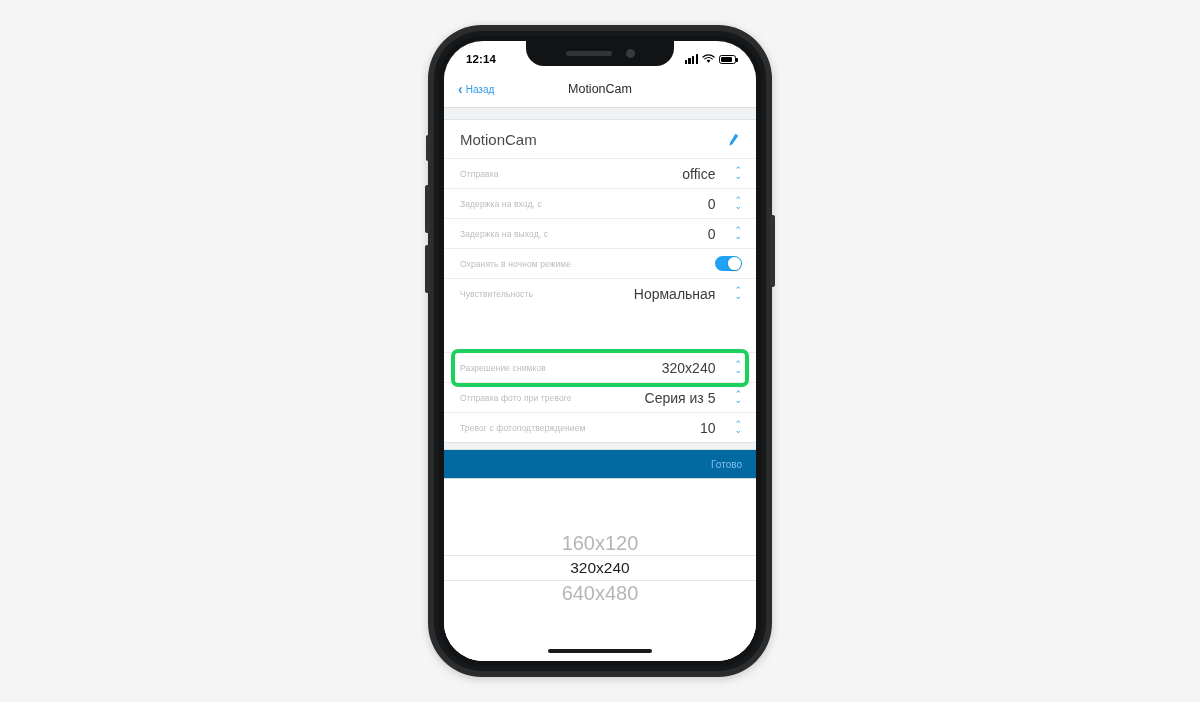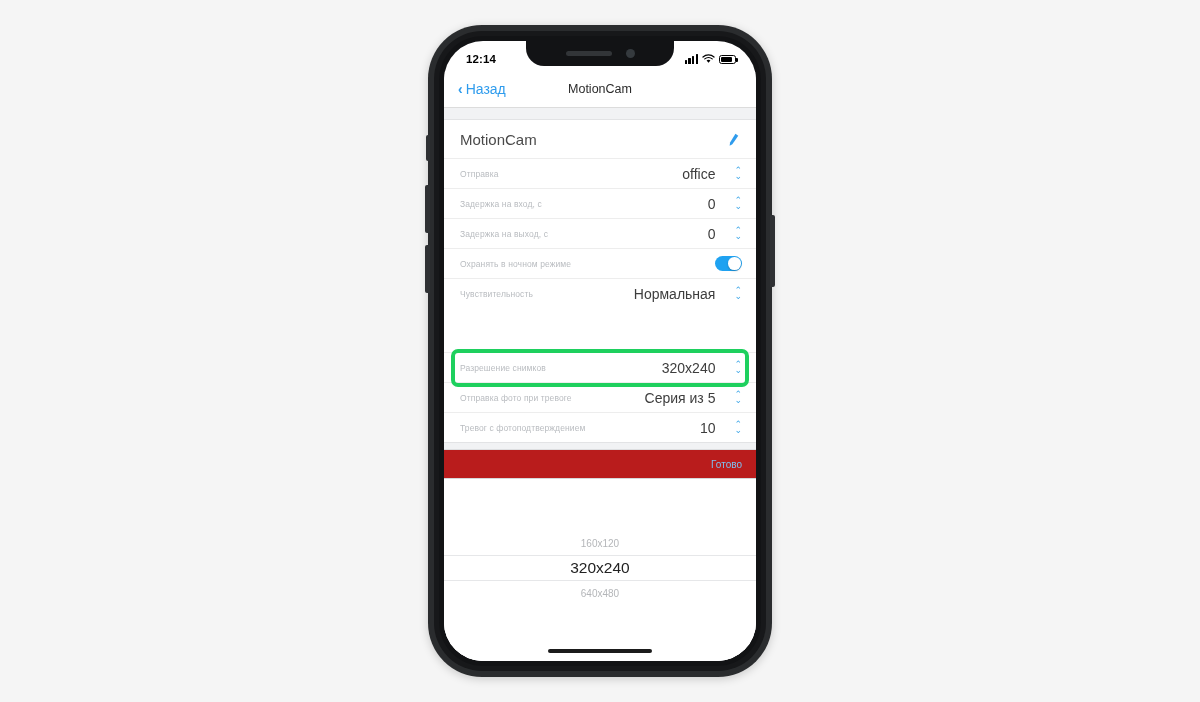--- a/index.html
+++ b/index.html
@@ -81,21 +81,21 @@
   #battery-icon > span { display:block; height:100%; width:85%; background:#000; border-radius:1px; }
 
   
   #nav-bar {
     position: absolute; left: 0; top: 30px; width: 100%; height: 36px;
     background: #ffffff; display: flex; align-items: center;
     padding: 0 14px; z-index: 20;
   }
   #back-button { display: flex; align-items: center; gap: 3px; color: #2f9ced; cursor: pointer; }
   #back-chevron-icon { font-size: 14px; line-height: 1; font-weight: bold; }
-  #back-label { font-size: 14px; }
+  #back-label { font-size: 10px; }
   #nav-title { position: absolute; left: 0; width: 100%; text-align: center; font-size: 12.5px; color: #2b2b2b; pointer-events: none; }
 
   #nav-separator { position: absolute; left: 0; top: 66px; width: 100%; height: 1px; background: #dcdcdc; z-index: 19; }
 
   
   #content { position: absolute; left: 0; top: 67px; width: 100%; bottom: 0; background: #ffffff; }
 
   #section-gap { height: 12px; background: #f1f2f4; border-bottom: 1px solid #e2e3e5; }
 
   #device-title-row {
@@ -135,28 +135,28 @@
   #siren-section-title { font-size: 8px; color: #8c9096; letter-spacing: 0.7px; }
 
   .row.ghost { opacity: 0.55; }
 
   
   #picker-overlay {
     position: absolute; left: 0; right: 0; bottom: 0; top: 408px;
     background: #ffffff; z-index: 25;
   }
   #picker-toolbar {
-    height: 30px; background: #b91c1c; border-top: 1px solid #dddee0; border-bottom: 1px solid #d6d7d9;
+    height: 30px; background: #0369a1; border-top: 1px solid #dddee0; border-bottom: 1px solid #d6d7d9;
     display: flex; align-items: center; justify-content: flex-end; padding: 0 14px;
   }
   #picker-done-button { font-size: 10px; color: #7ec0f0; cursor: pointer; }
 
   #picker-wheel { position: relative; height: 100%; padding-top: 52px; }
   .picker-item { height: 24px; display: flex; align-items: center; justify-content: center; }
-  .picker-item .txt { font-size: 10px; color: #b4b6b9; }
+  .picker-item .txt { font-size: 20px; color: #b4b6b9; }
   .picker-item.selected { border-top: 1px solid #e6e7e9; border-bottom: 1px solid #e6e7e9; height: 26px; }
   .picker-item.selected .txt { font-size: 15.5px; color: #222; }
 
   #home-indicator {
     position: absolute; left: 50%; bottom: 8px; transform: translateX(-50%);
     width: 104px; height: 4px; border-radius: 3px; background: #1b1b1b; z-index: 50; cursor: pointer;
   }
 </style>
 </head>
 <body>

